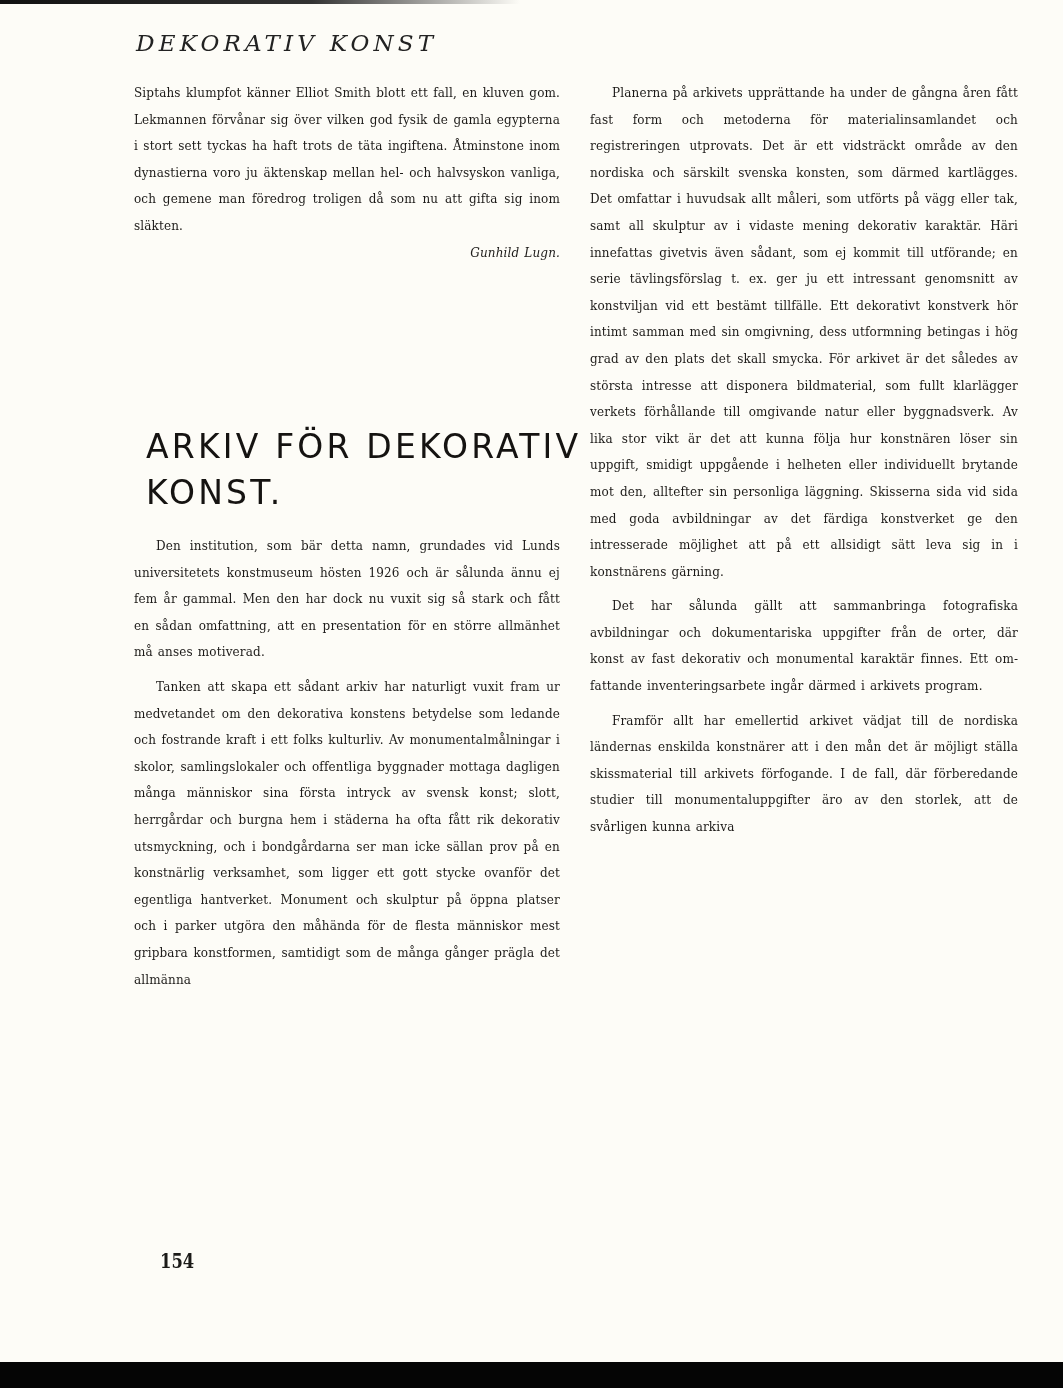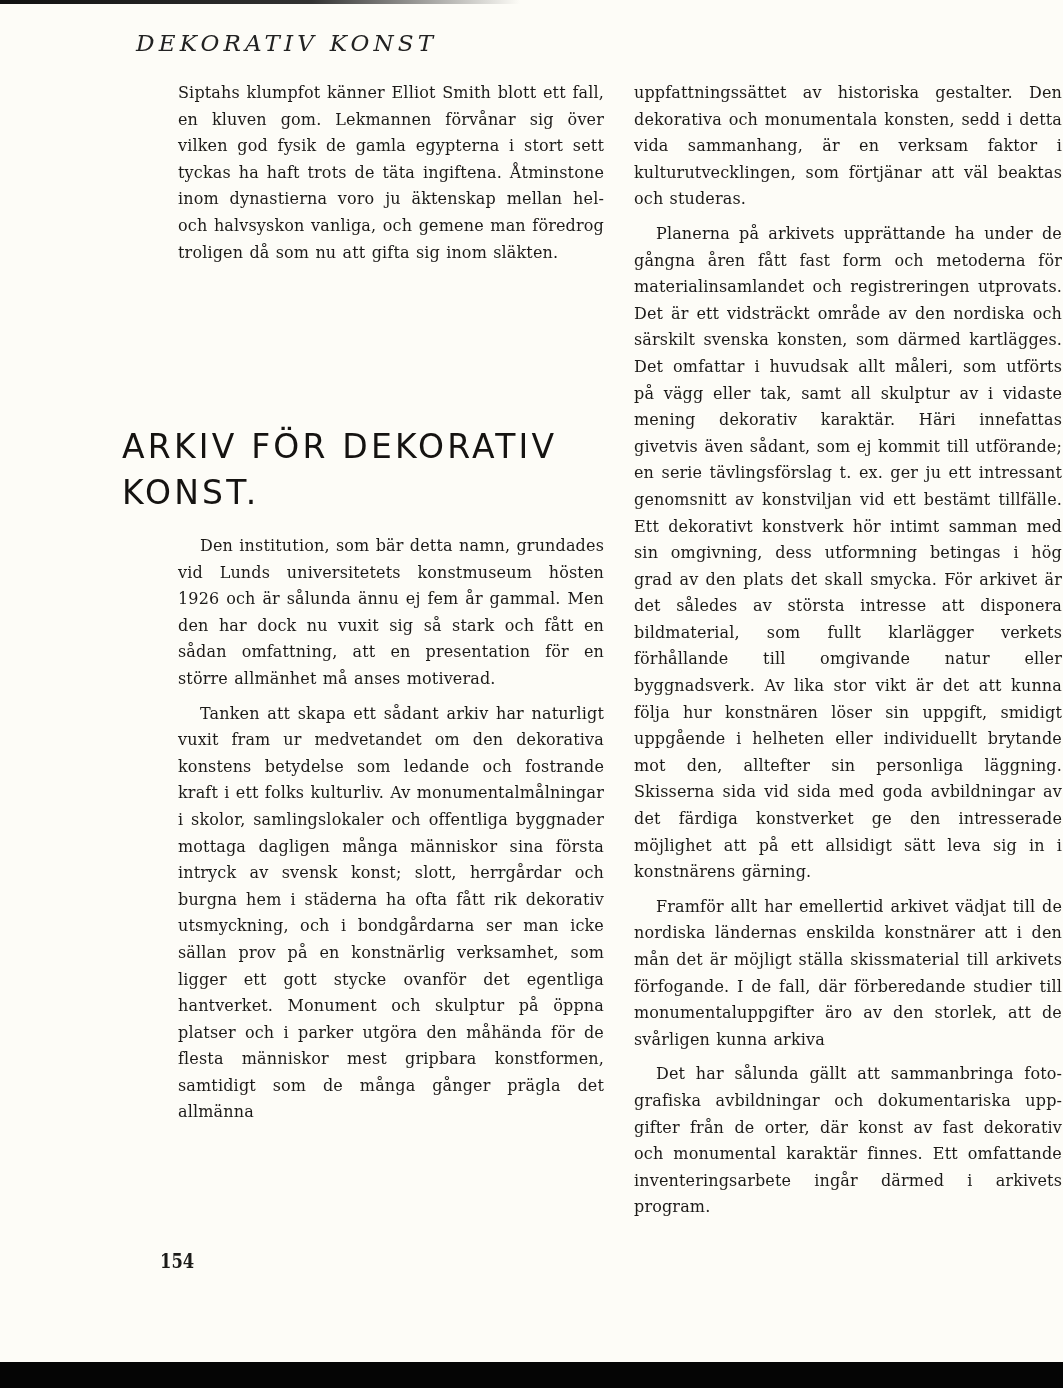--- a/index.html
+++ b/index.html
@@ -34,45 +34,44 @@
       font-family: "DejaVu Serif", serif;
       font-style: italic;
       font-size: 23px;
       letter-spacing: 4.2px;
       color: #222;
     }
     .column {
       position: absolute;
       top: 80px;
       width: 426px;
-      font-size: 16px;
+      font-size: 12px;
       line-height: 26.6px;
       text-align: justify;
       hyphens: manual;
       letter-spacing: 0.15px;
       word-spacing: 1px;
-      margin-left: 44px;
     }
     .col-left { left: 134px; }
     .col-right { left: 590px; width: 428px; }
     .para {
       margin: 0 0 8px 0;
       text-indent: 22px;
     }
     .para.no-indent { text-indent: 0; }
     .para.first-block { margin-bottom: 0; }
     .signature {
       text-align: right;
       font-style: italic;
       margin: 0;
       text-indent: 0;
     }
     .article-title {
       position: absolute;
-      left: 122px;
+      left: 146px;
       top: 424px;
       width: 440px;
       font-family: "DejaVu Sans", "Liberation Sans", sans-serif;
       font-weight: normal;
       font-size: 33px;
       letter-spacing: 3.2px;
       line-height: 46px;
       margin: 0;
       color: #151311;
     }
@@ -93,31 +92,31 @@
   </style>
 </head>
 <body>
 
 <div class="top-shade"></div>
 
 <div class="running-head">DEKORATIV KONST</div>
 
 <div class="column col-left">
   <p class="para no-indent first-block">Siptahs klumpfot känner Elliot Smith blott ett fall, en kluven gom. Lekmannen förvånar sig över vilken god fysik de gamla egypterna i stort sett tyckas ha haft trots de täta ingiftena. Åtminstone inom dynastierna voro ju äkten­skap mellan hel- och halvsyskon vanliga, och gemene man föredrog troligen då som nu att gifta sig inom släkten.</p>
+  <p class="signature">Gunhild Lugn.</p>
 </div>
 
 <h1 class="article-title">ARKIV FÖR DEKORATIV KONST.</h1>
 
 <div class="column col-left col-left-lower">
   <p class="para">Den institution, som bär detta namn, grun­dades vid Lunds universitetets konstmuseum hösten 1926 och är sålunda ännu ej fem år gammal. Men den har dock nu vuxit sig så stark och fått en sådan omfattning, att en presentation för en större allmänhet må anses motiverad.</p>
   <p class="para">Tanken att skapa ett sådant arkiv har na­turligt vuxit fram ur medvetandet om den dekorativa konstens betydelse som ledande och fostrande kraft i ett folks kulturliv. Av monumentalmålningar i skolor, samlingslokaler och offentliga byggnader mottaga dagligen många människor sina första intryck av svensk konst; slott, herrgårdar och burgna hem i stä­derna ha ofta fått rik dekorativ utsmyckning, och i bondgårdarna ser man icke sällan prov på en konstnärlig verksamhet, som ligger ett gott stycke ovanför det egentliga hantverket. Monument och skulptur på öppna platser och i parker utgöra den måhända för de flesta män­niskor mest gripbara konstformen, samtidigt som de många gånger prägla det allmänna</p>
 </div>
 
 <div class="column col-right">
-  <p class="para no-indent">uppfattningssättet av historiska gestalter. Den dekorativa och monumentala konsten, sedd i detta vida sammanhang, är en verksam faktor i kulturutvecklingen, som förtjänar att väl be­aktas och studeras.</p>
   <p class="para">Planerna på arkivets upprättande ha under de gångna åren fått fast form och metoderna för materialinsamlandet och registreringen ut­provats. Det är ett vidsträckt område av den nordiska och särskilt svenska konsten, som därmed kartlägges. Det omfattar i huvudsak allt måleri, som utförts på vägg eller tak, samt all skulptur av i vidaste mening dekorativ ka­raktär. Häri innefattas givetvis även sådant, som ej kommit till utförande; en serie täv­lingsförslag t. ex. ger ju ett intressant genom­snitt av konstviljan vid ett bestämt tillfälle. Ett dekorativt konstverk hör intimt samman med sin omgivning, dess utformning betingas i hög grad av den plats det skall smycka. För arkivet är det således av största intresse att disponera bildmaterial, som fullt klarlägger verkets förhållande till omgivande natur eller byggnadsverk. Av lika stor vikt är det att kun­na följa hur konstnären löser sin uppgift, smi­digt uppgående i helheten eller individuellt brytande mot den, alltefter sin personliga lägg­ning. Skisserna sida vid sida med goda av­bildningar av det färdiga konstverket ge den intresserade möjlighet att på ett allsidigt sätt leva sig in i konstnärens gärning.</p>
+  <p class="para">Det har sålunda gällt att sammanbringa foto­grafiska avbildningar och dokumentariska upp­gifter från de orter, där konst av fast dekora­tiv och monumental karaktär finnes. Ett om­fattande inventeringsarbete ingår därmed i arkivets program.</p>
   <p class="para">Framför allt har emellertid arkivet vädjat till de nordiska ländernas enskilda konstnärer att i den mån det är möjligt ställa skissmate­rial till arkivets förfogande. I de fall, där för­beredande studier till monumentaluppgifter äro av den storlek, att de svårligen kunna arkiva­</p>
-  <p class="para">Det har sålunda gällt att sammanbringa foto­grafiska avbildningar och dokumentariska upp­gifter från de orter, där konst av fast dekora­tiv och monumental karaktär finnes. Ett om­fattande inventeringsarbete ingår därmed i arkivets program.</p>
 </div>
 
 <div class="page-number">154</div>
 
 <div class="bottom-band"></div>
 
 </body></html>

